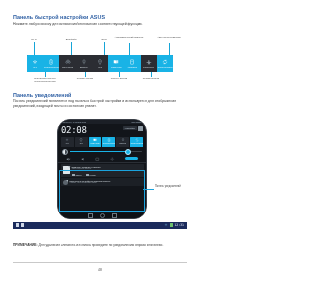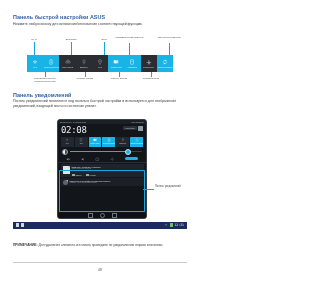--- a/index.html
+++ b/index.html
@@ -38,21 +38,21 @@
   .qs-cell.on{background:#19b3e6;}
   .qs-cell.off{background:#2b2d33;}
   .qs-ico{width:6px;height:6px;display:block;}
   .qs-lab{font-size:1.7px;color:#cfd6da;text-align:center;line-height:2px;
     max-width:95%;overflow:hidden;}
   .qs-cell.on .qs-lab{color:#eaf8ff;}
 
   
   .phone{
     position:absolute;left:57px;top:119px;width:88px;height:98px;
-    background:#12151a;border:.7px solid #3a3f47;border-radius:3px;
+    background:#12151a;border:.7px solid #3a3f47;border-radius:13px;
     overflow:hidden;
   }
   .ph-statusbar{
     height:4px;background:#1b1f26;display:flex;align-items:center;
     justify-content:space-between;padding:0 2px;
     font-size:2px;color:#9fb0bd;
   }
   .ph-clockrow{padding:1.5px 3px 1px 3px;display:flex;align-items:flex-start;
     justify-content:space-between;}
   .ph-clock{font-size:9px;line-height:9px;color:#e8eef3;letter-spacing:-.3px;

